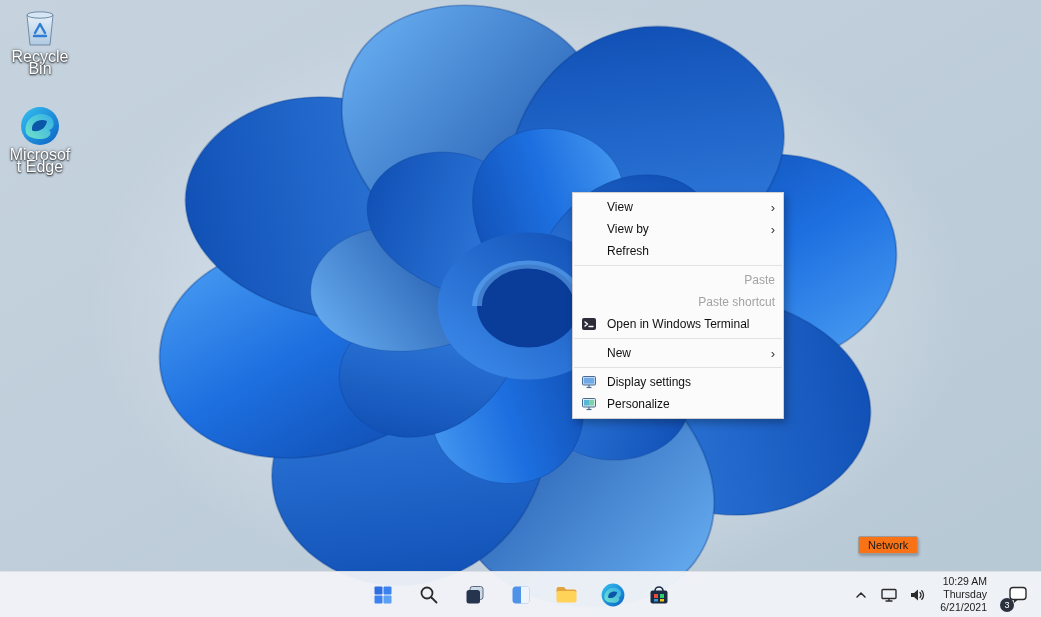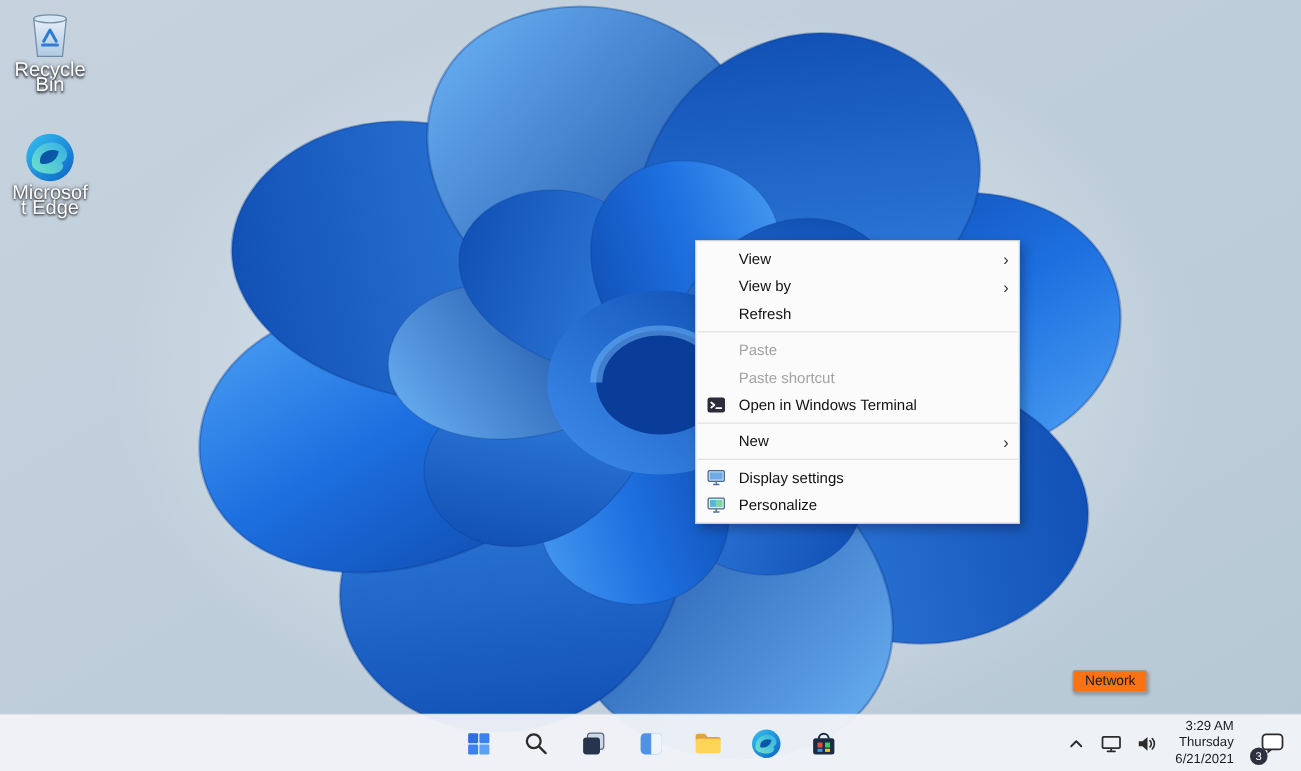--- a/index.html
+++ b/index.html
@@ -16,30 +16,30 @@
   .desktop-icon .lbl{
     margin-top:3px;font-size:16px;line-height:12px;color:#fff;
     text-shadow:0 1px 2px rgba(0,0,0,.85),0 0 3px rgba(0,0,0,.6);
     word-wrap:break-word;
   }
   #icon-recycle{left:8px;top:6px;}
   #icon-edge{left:8px;top:104px;}
 
   
   .context-menu{
-    position:absolute;left:556px;top:192px;width:260px;z-index:10;
+    position:absolute;left:572px;top:192px;width:212px;z-index:10;
     background:#fbfbfb;border:1px solid #cfcfcf;
     box-shadow:3px 4px 8px rgba(0,0,0,.28);
     padding:3px 0;box-sizing:border-box;font-size:12px;color:#111;
   }
   .menu-item{display:flex;align-items:center;height:22px;padding:0 8px 0 8px;}
   .menu-item .mi-icon{width:26px;display:flex;align-items:center;justify-content:flex-start;flex:0 0 26px;}
   .menu-item .mi-label{flex:1;white-space:nowrap;}
   .menu-item .mi-arrow{margin-left:auto;color:#333;font-size:13px;line-height:1;padding-left:6px;}
-  .menu-item.disabled .mi-label{color:#a3a3a3;}
+  .menu-item.disabled .mi-label{color:#a3a3a3;text-align:right;}
   .menu-sep{height:1px;background:#e2e2e2;margin:3px 1px;}
 
   
   .tooltip{
     position:absolute;left:858px;top:536px;z-index:9;
     background:#f97316;border:1px solid #9b9b9b;border-radius:2px;
     padding:2px 9px;font-size:11px;color:#1a1a1a;
     box-shadow:1px 2px 3px rgba(0,0,0,.25);
   }
 
@@ -322,21 +322,21 @@
         </svg>
       </div>
       <div class="tray-btn">
         <svg width="18" height="18" viewBox="0 0 18 18">
           <path d="M3 7 h3 l4 -3.5 v11 L6 11 H3 Z" fill="#2b2b2b"></path>
           <path d="M12 6.5 a3.5 3.5 0 0 1 0 5" fill="none" stroke="#2b2b2b" stroke-width="1.3" stroke-linecap="round"></path>
           <path d="M13.8 4.8 a6 6 0 0 1 0 8.4" fill="none" stroke="#2b2b2b" stroke-width="1.3" stroke-linecap="round"></path>
         </svg>
       </div>
       <div class="clock">
-        <div>3:29 AM</div>
+        <div>10:29 AM</div>
         <div>Thursday</div>
         <div>6/21/2021</div>
       </div>
       <div class="notif-btn">
         <svg width="22" height="22" viewBox="0 0 22 22">
           <rect x="3" y="3.5" width="16" height="12" rx="3" fill="#fff" stroke="#2b2b2b" stroke-width="1.4"></rect>
           <path d="M7 15.5 L7 19 L11 15.5 Z" fill="#2b2b2b"></path>
         </svg>
         <span class="notif-badge">3</span>
       </div>

